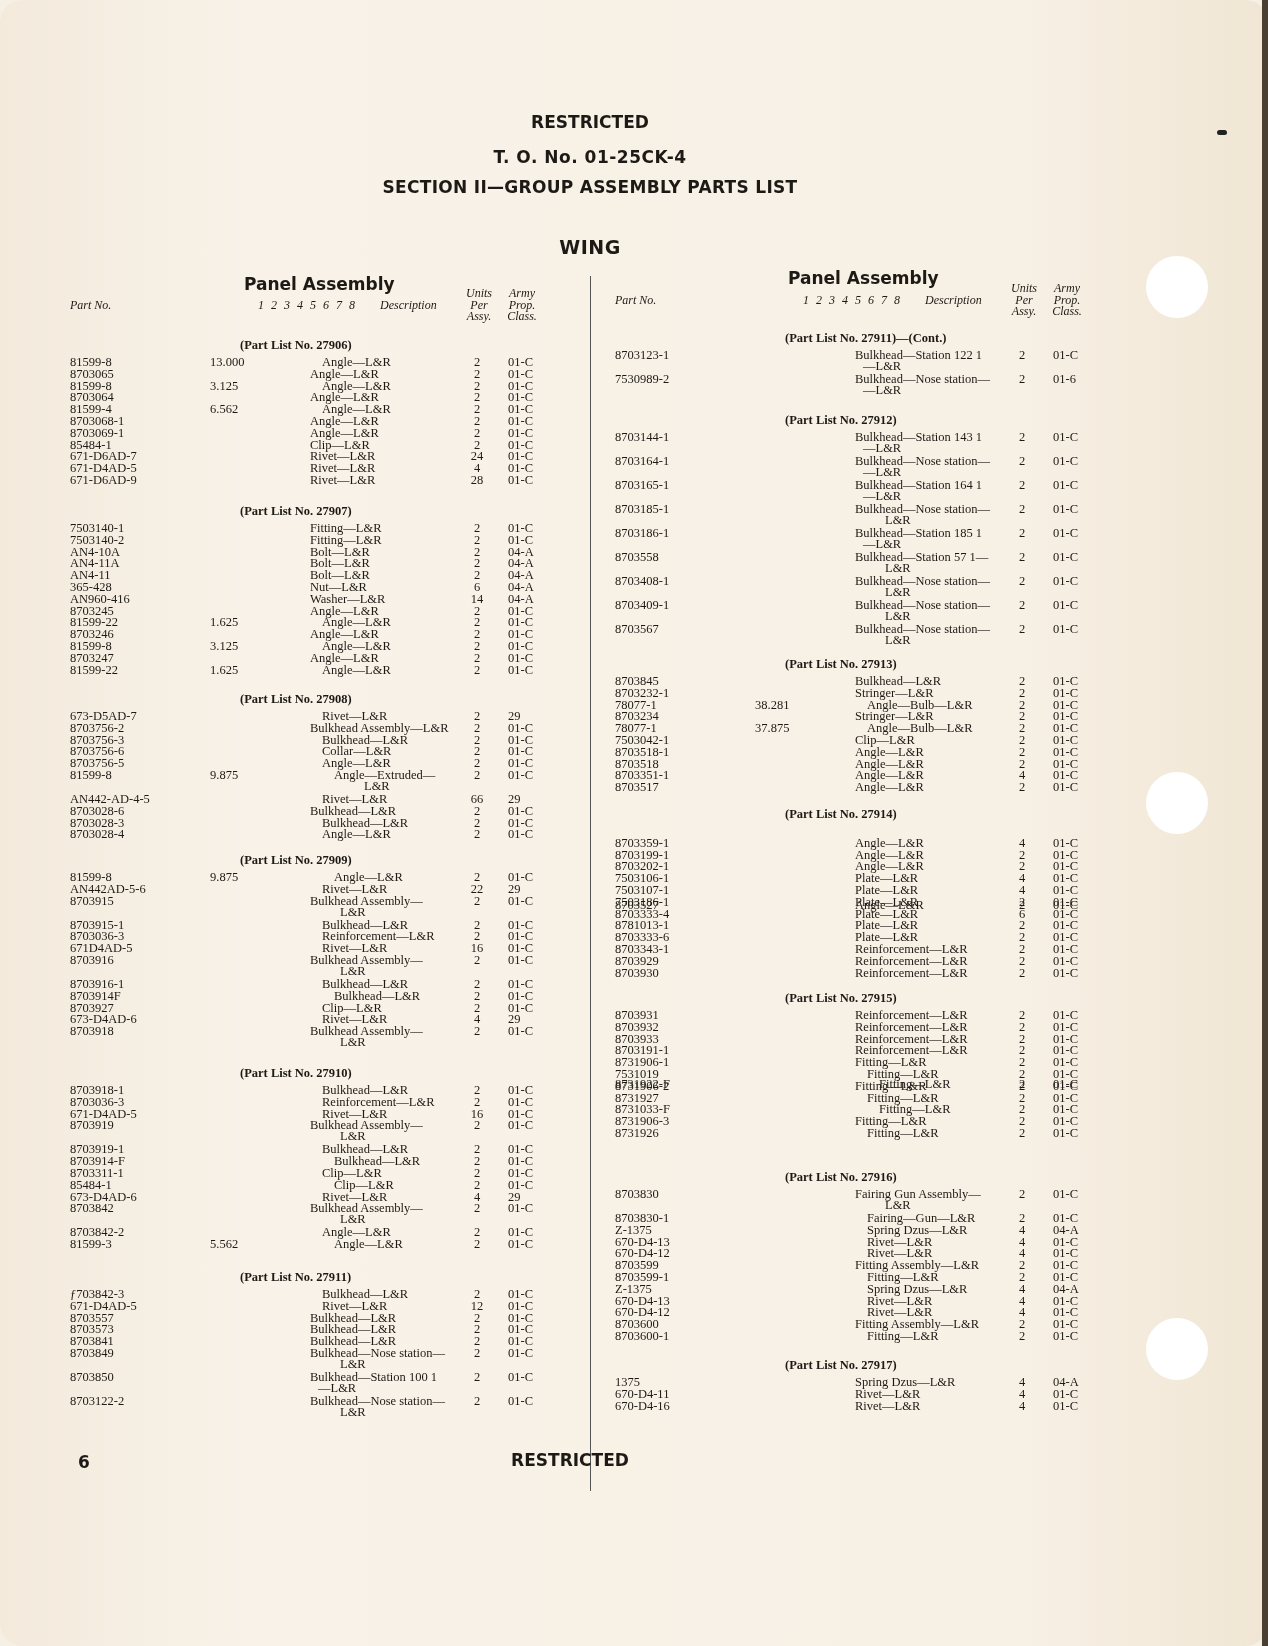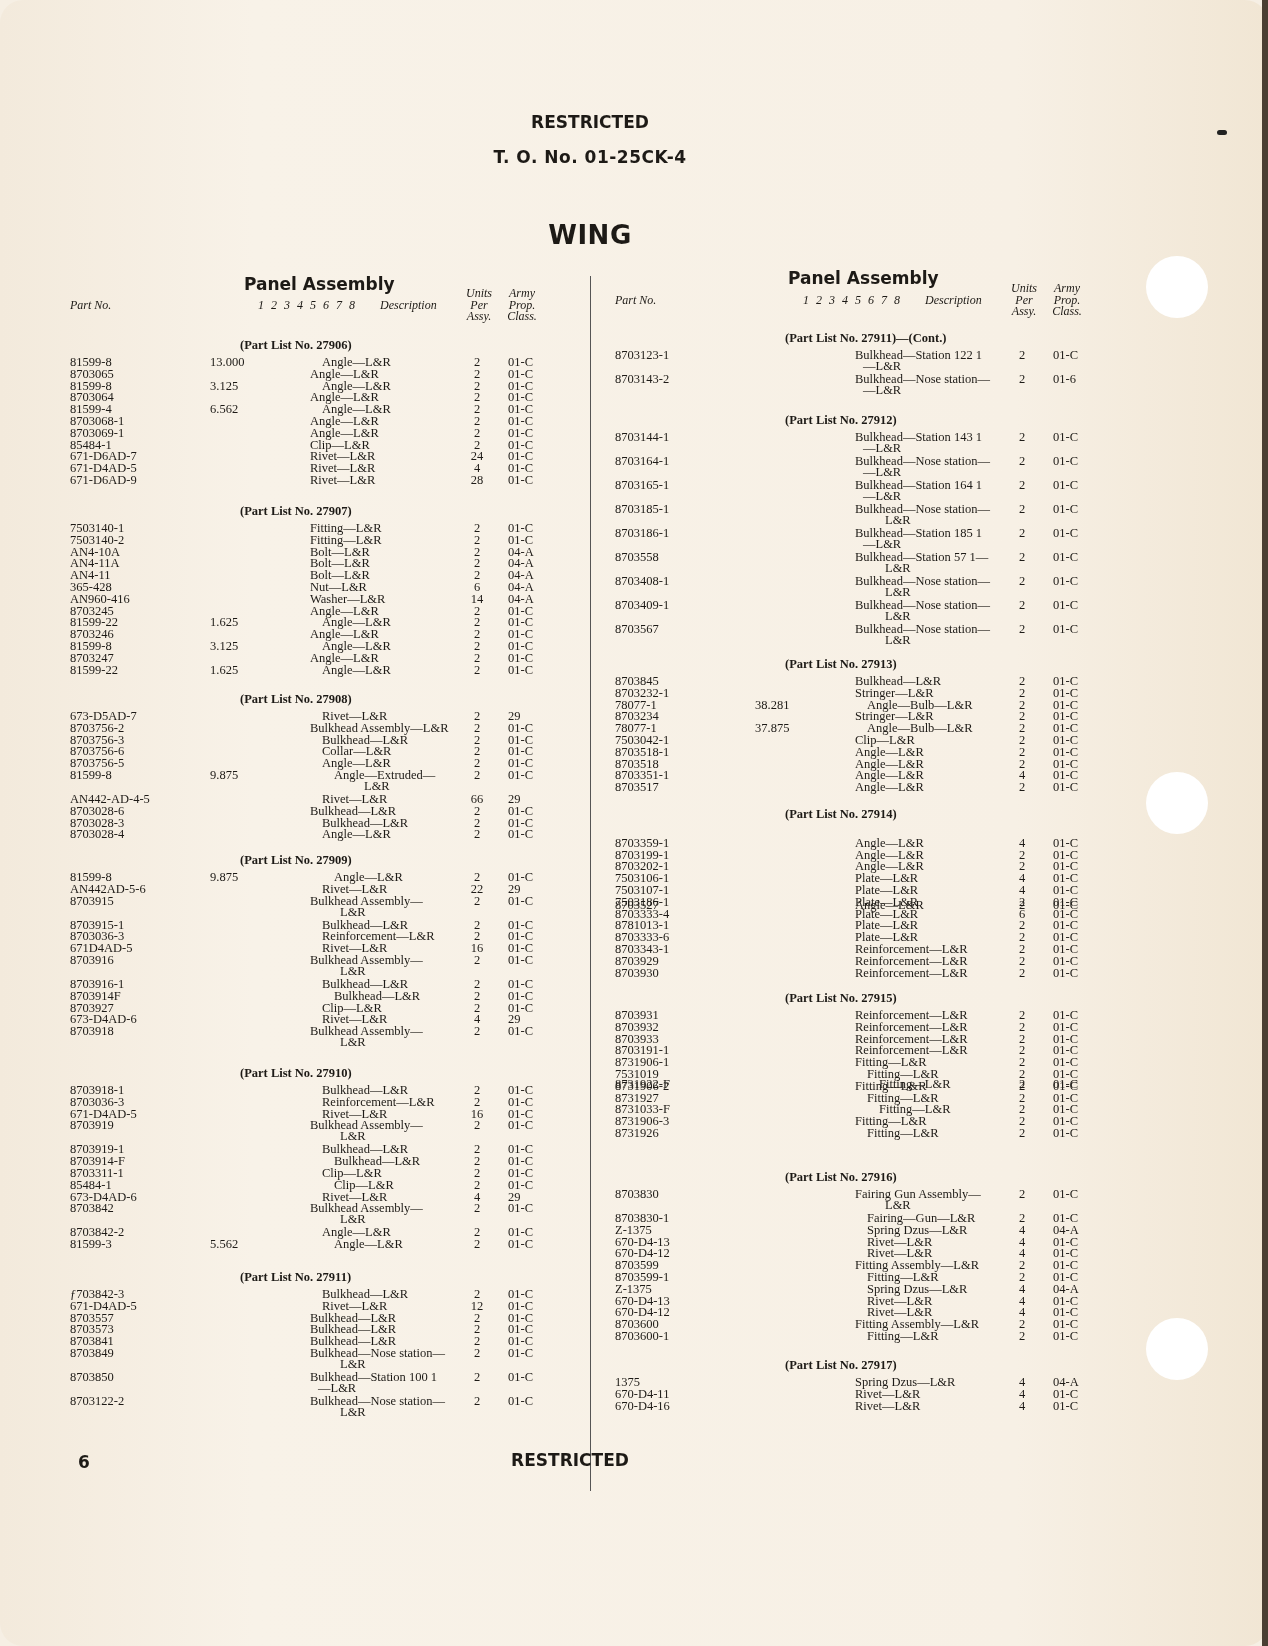--- a/index.html
+++ b/index.html
@@ -5,21 +5,21 @@
   html,body{margin:0;padding:0;}
   body{width:1268px;height:1646px;background:#f6efe4;position:relative;overflow:hidden;
        font-family:"Liberation Serif","DejaVu Serif",serif;color:#1d1a16;}
   .page{position:absolute;left:0;top:0;width:1268px;height:1646px;
         background:linear-gradient(90deg,#f3eadc 0%,#f8f2e8 20%,#f7f0e5 80%,#f1e6d4 100%);border-radius:23px;}
   .hdr{position:absolute;left:0;width:1180px;text-align:center;
        font-family:"DejaVu Sans","Liberation Sans",sans-serif;font-weight:bold;}
   .h1{top:112px;font-size:17px;}
   .h2{top:147px;font-size:17px;letter-spacing:0.5px;}
   .h3{top:177px;font-size:17px;letter-spacing:0.3px;}
-  .h4{top:220px;font-size:26px;letter-spacing:0.5px;}
+  .h4{top:236px;font-size:19px;letter-spacing:0.5px;}
   .col{position:absolute;top:0;}
   .col.left{left:60px;width:510px;}
   .col.right{left:605px;width:510px;}
   .divider{position:absolute;left:590px;top:276px;width:1px;height:1215px;background:#555;}
   .coltitle{position:absolute;top:274px;font-family:"DejaVu Sans","Liberation Sans",sans-serif;
             font-weight:bold;font-size:17px;}
   .col.left .coltitle{left:184px;}
   .col.right .coltitle{left:183px;top:268px;}
   .colhead{position:absolute;font-style:italic;font-size:12px;line-height:11.5px;}
   .ch-part{left:10px;}
@@ -40,20 +40,21 @@
   .hole{position:absolute;width:62px;height:62px;border-radius:50%;background:#ffffff;}
   .edge{position:absolute;left:1262px;top:0;width:6px;height:1646px;background:#4a3f33;}
   .speck{position:absolute;width:10px;height:5px;background:#222;border-radius:3px;}
 </style>
 </head>
 <body>
 
 <div class="page">
   <div class="hdr h1">RESTRICTED</div>
   <div class="hdr h2">T. O. No. 01-25CK-4</div>
+  <div class="hdr h3">SECTION II—GROUP ASSEMBLY PARTS LIST</div>
   <div class="hdr h4">WING</div>
 
   <div class="divider"></div>
 
   <div class="col left" id="col-left">
     <div class="coltitle">Panel Assembly</div>
   <div class="colhead ch-part" style="top:300px;">Part No.</div>
       <div class="colhead ch-nums" style="top:300px;">1 2 3 4 5 6 7 8</div>
       <div class="colhead ch-desc" style="top:300px;">Description</div>
       <div class="colhead ch-units" style="top:288px;">
@@ -524,21 +525,21 @@
       <div class="row" style="top:349px;">
         <span class="pn">8703123-1</span>
         <span class="desc" style="left:250px;">Bulkhead—Station 122 1</span>
         <span class="qty">2</span>
         <span class="cls">01-C</span>
       </div>
       <div class="row" style="top:360px;">
         <span class="cont" style="left:258px;">—L&amp;R</span>
       </div>
       <div class="row" style="top:373px;">
-        <span class="pn">8703143-2</span>
+        <span class="pn">7530989-2</span>
         <span class="desc" style="left:250px;">Bulkhead—Nose station—</span>
         <span class="qty">2</span>
         <span class="cls">01-6</span>
       </div>
       <div class="row" style="top:384px;">
         <span class="cont" style="left:258px;">—L&amp;R</span>
       </div>
       <div class="pl" style="top:413px;">(Part List No. 27912)</div>
       <div class="row" style="top:431px;">
         <span class="pn">8703144-1</span>

